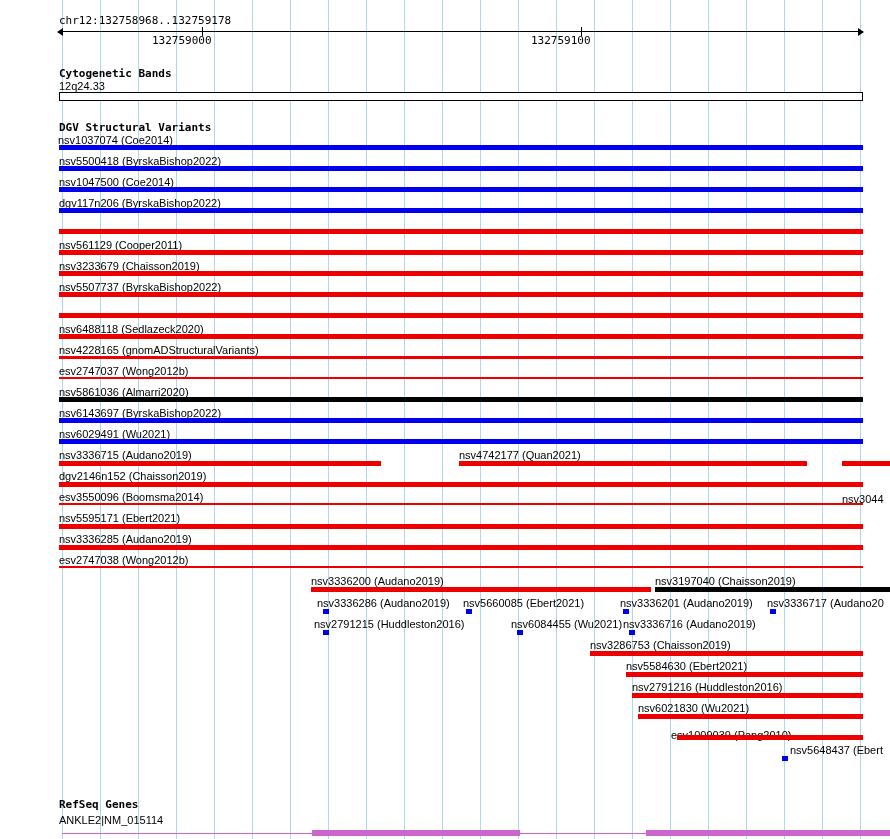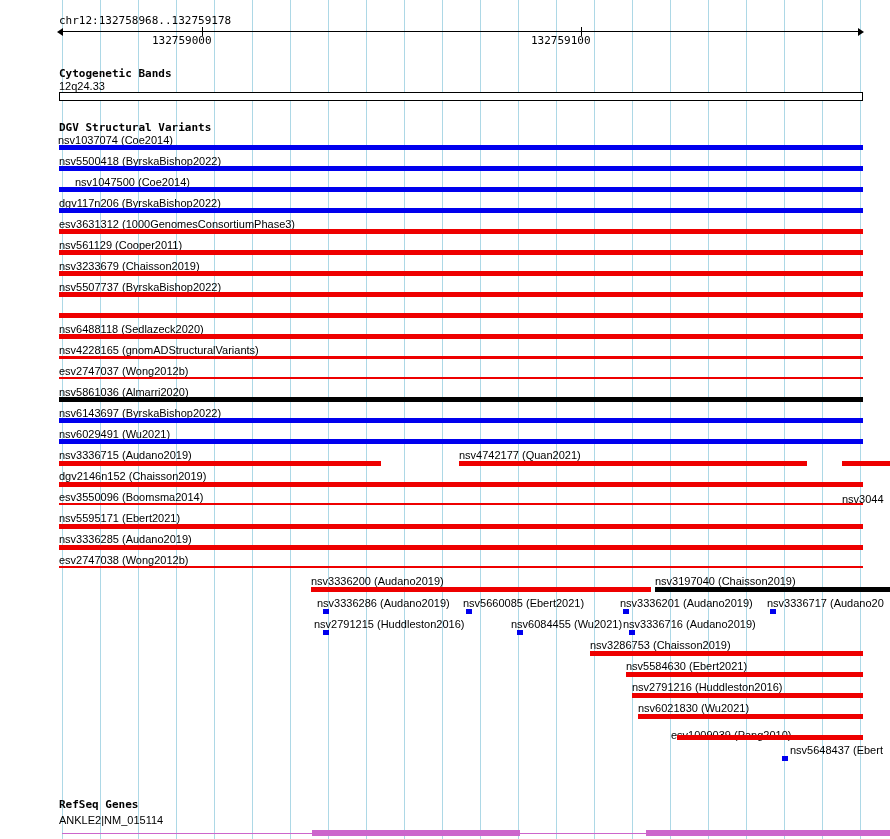--- a/index.html
+++ b/index.html
@@ -127,25 +127,24 @@
     <div class="ruler-tick" style="left: 581px; top: 27px; height: 9px;"></div>
     <div class="ruler-label" style="left: 531px; top: 34px;">132759100</div>
     <div class="section-title" style="left: 59px; top: 67px;">Cytogenetic Bands</div>
     <div class="track-label" style="left: 59px; top: 80px;">12q24.33</div>
     <div class="cyto-box" style="left: 59px; top: 92px; width: 804px; height: 9px;"></div>
     <div class="section-title" style="left: 59px; top: 121px;">DGV Structural Variants</div>
     <div class="track-label" style="left: 58px; top: 134px;">nsv1037074 (Coe2014)</div>
     <div class="feature-bar" style="left: 59px; top: 145px; width: 804px; height: 5px; background: rgb(0, 0, 238);"></div>
     <div class="track-label" style="left: 59px; top: 155px;">nsv5500418 (ByrskaBishop2022)</div>
     <div class="feature-bar" style="left: 59px; top: 166px; width: 804px; height: 5px; background: rgb(0, 0, 238);"></div>
-    <div class="track-label" style="left: 59px; top: 176px; margin-left: 16px;">nsv1047500 (Coe2014)</div>
+    <div class="track-label" style="left: 59px; top: 176px;">nsv1047500 (Coe2014)</div>
     <div class="feature-bar" style="left: 59px; top: 187px; width: 804px; height: 5px; background: rgb(0, 0, 238);"></div>
     <div class="track-label" style="left: 59px; top: 197px;">dgv117n206 (ByrskaBishop2022)</div>
     <div class="feature-bar" style="left: 59px; top: 208px; width: 804px; height: 5px; background: rgb(0, 0, 238);"></div>
-    <div class="track-label" style="left: 59px; top: 218px;">esv3631312 (1000GenomesConsortiumPhase3)</div>
     <div class="feature-bar" style="left: 59px; top: 229px; width: 804px; height: 5px; background: rgb(238, 0, 0);"></div>
     <div class="track-label" style="left: 59px; top: 239px;">nsv561129 (Cooper2011)</div>
     <div class="feature-bar" style="left: 59px; top: 250px; width: 804px; height: 5px; background: rgb(238, 0, 0);"></div>
     <div class="track-label" style="left: 59px; top: 260px;">nsv3233679 (Chaisson2019)</div>
     <div class="feature-bar" style="left: 59px; top: 271px; width: 804px; height: 5px; background: rgb(238, 0, 0);"></div>
     <div class="track-label" style="left: 59px; top: 281px;">nsv5507737 (ByrskaBishop2022)</div>
     <div class="feature-bar" style="left: 59px; top: 292px; width: 804px; height: 5px; background: rgb(238, 0, 0);"></div>
     <div class="feature-bar" style="left: 59px; top: 313px; width: 804px; height: 5px; background: rgb(238, 0, 0);"></div>
     <div class="track-label" style="left: 59px; top: 323px;">nsv6488118 (Sedlazeck2020)</div>
     <div class="feature-bar" style="left: 59px; top: 334px; width: 804px; height: 5px; background: rgb(238, 0, 0);"></div>

